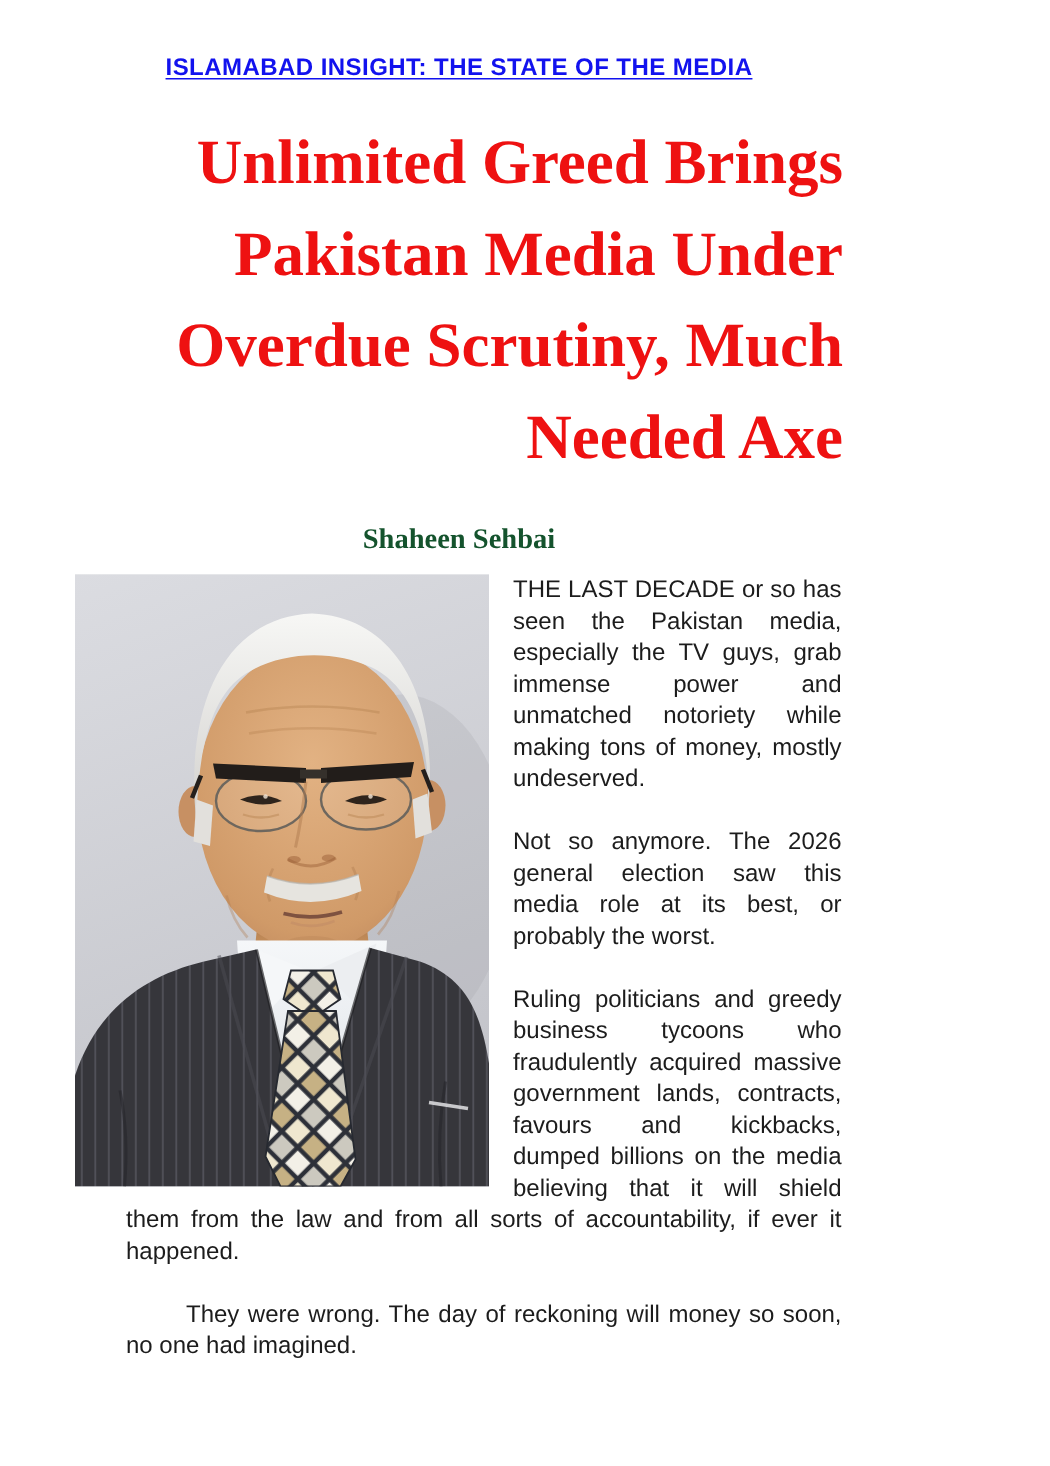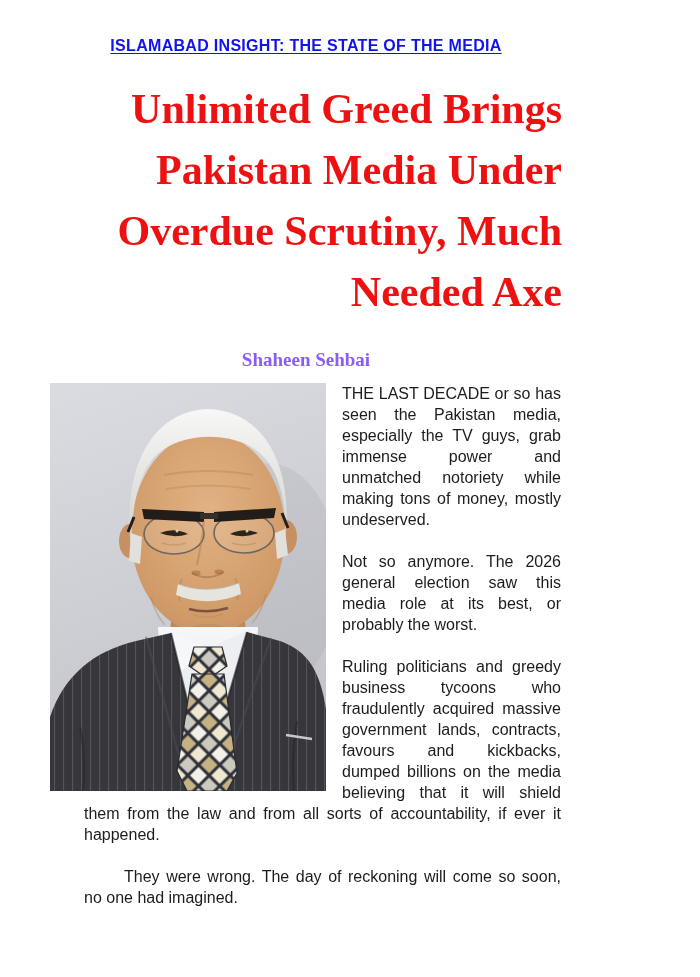--- a/index.html
+++ b/index.html
@@ -23,21 +23,21 @@
   .kicker span{text-decoration:underline;text-underline-offset:2px;}
   .headline{
     margin:24px 0 0;text-align:right;
     font-family:"Liberation Serif",serif;font-weight:700;
     font-size:42px;line-height:61px;color:var(--title-red);
     white-space:pre-line;
   }
   .byline{
     margin-top:25px;text-align:center;
     font-family:"Liberation Serif",serif;font-weight:700;
-    font-size:19px;line-height:23px;color:#8b5cf6;
+    font-size:19px;line-height:23px;color:#14532d;
   }
   .article{
     margin-top:12px;
     font-size:16px;line-height:21px;text-align:justify;
   }
   .article::after{content:"";display:block;clear:both;}
   .photo{
     float:left;width:276px;height:408px;margin:0 16px 8px 0;padding:0;
     background:#d4d5d9;
   }
@@ -165,17 +165,17 @@
               <path d="M144,264 L172,264 L177,283 L158,296 L139,283 Z" fill="url(#tieG)" stroke="#262930" stroke-width="1.2"></path>
               <path d="M142,291 L174,291 L187,390 L177,408 L137,408 L127,388 Z" fill="url(#tieG)" stroke="#262930" stroke-width="1.2"></path>
             </g>
           </g>
         </svg>
       </figure>
 
       <p class="first">THE LAST DECADE or so has seen the Pakistan media, especially the TV guys, grab immense power and unmatched notoriety while making tons of money, mostly undeserved.</p>
       <p>Not so anymore. The 2026 general election saw this media role at its best, or probably the worst.</p>
       <p>Ruling politicians and greedy business tycoons who fraudulently acquired massive government lands, contracts, favours and kickbacks, dumped billions on the media believing that it will shield them from the law and from all sorts of accountability, if ever it happened.</p>
-      <p class="indent">They were wrong. The day of reckoning will come so soon, no one had imagined.</p>
+      <p class="indent">They were wrong. The day of reckoning will money so soon, no one had imagined.</p>
 
     </div>
   </div>
 </div>
 
 </body></html>

